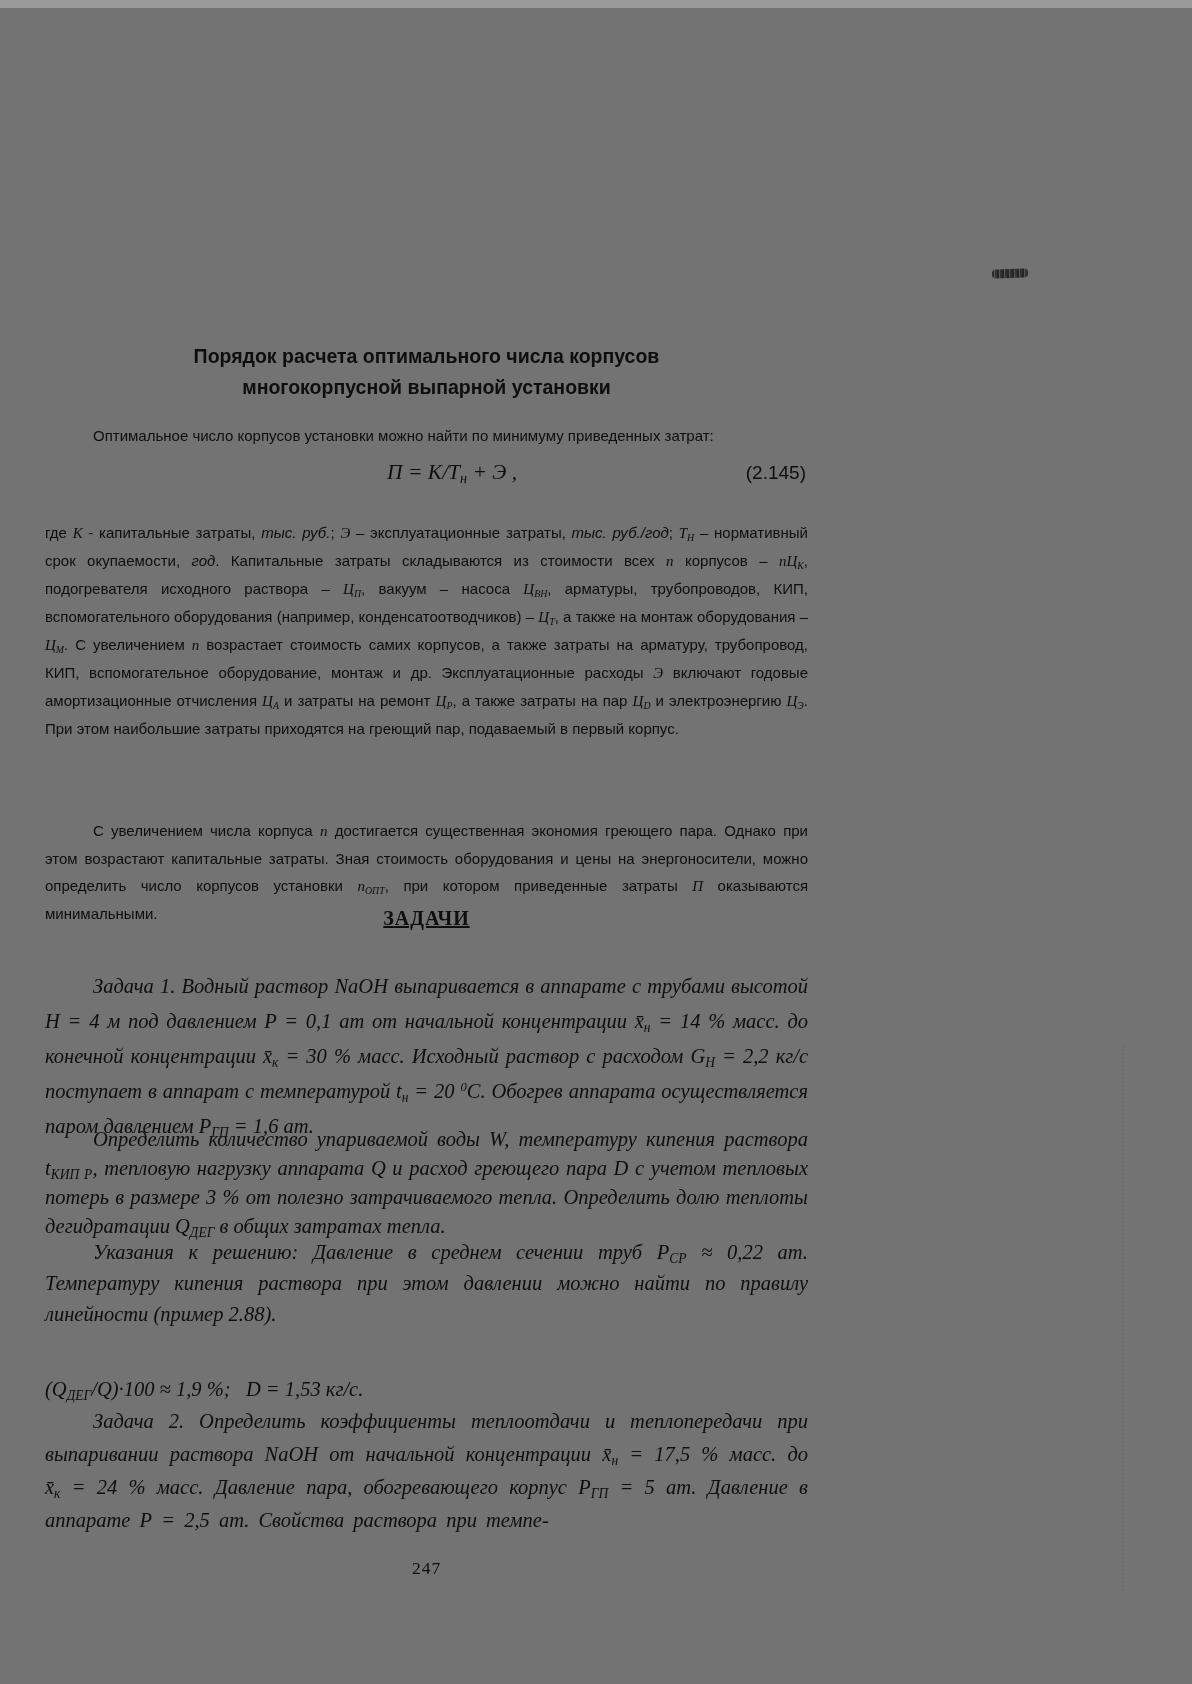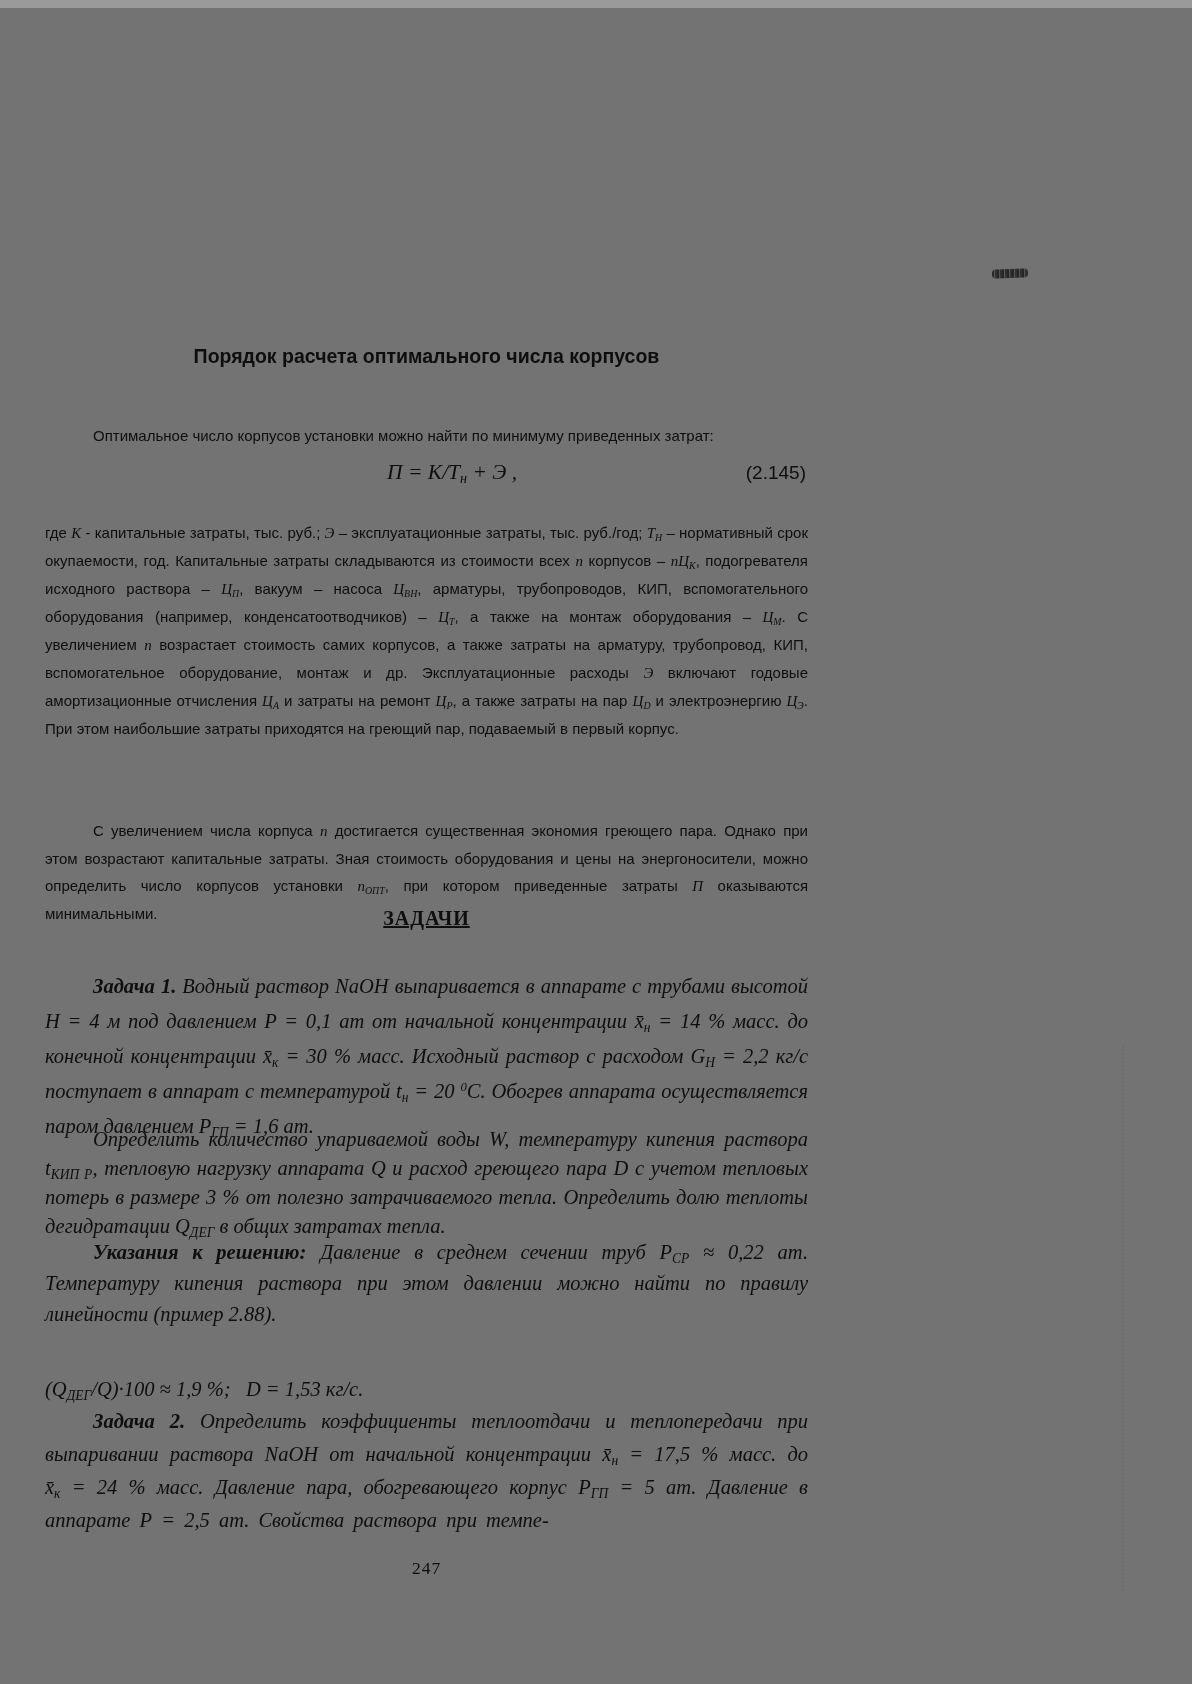--- a/index.html
+++ b/index.html
@@ -38,22 +38,22 @@
   .t1-cond{top:940px;line-height:35px;}
   .t1-find{top:1096px;line-height:29px;}
   .t1-hints{top:1208px;line-height:31px;}
   .t1-ans1{top:1310px;line-height:31px;text-indent:48px;text-align:left;}
   .t1-ans2{top:1345px;line-height:31px;}
   .t2-cond{top:1376px;line-height:33px;word-spacing:4px;}
   .page-number{
     top:1550px;text-align:center;
     font-family:"Liberation Serif",serif;font-size:17.5px;letter-spacing:1px;
   }
-  .b{font-weight:bold;}
-  .i{}
+  .b{font-weight:normal;}
+  .i{font-style:italic;}
   .var{font-family:"Liberation Serif",serif;font-style:italic;}
   sub{font-size:0.66em;vertical-align:-0.28em;line-height:0;}
   sup{font-size:0.62em;vertical-align:0.55em;line-height:0;}
   
   .smudge{
     position:absolute;left:992px;top:261px;width:36px;height:9px;
     background:repeating-linear-gradient(90deg,#1b1b1b 0 2px,#555 2px 3px,#2a2a2a 3px 5px);
     border-radius:4px;transform:rotate(-2deg);opacity:.88;filter:blur(.4px);
   }
   .streak{
@@ -61,20 +61,21 @@
     border-left:2px dotted rgba(40,40,40,0.08);
   }
 </style>
 </head>
 <body>
 
 <div class="page">
 
   <div class="block title">
     <span>Порядок расчета оптимального числа корпусов</span><br>
+    <span>многокорпусной выпарной установки</span>
   </div>
 
   <p class="block sans indent intro"><span>Оптимальное число корпусов установки можно найти по минимуму приведенных затрат:</span></p>
 
   <div class="block equation-row">
     <span class="eq"><span class="var">П = K/T</span><sub class="var">н</sub><span class="var"> + Э ,</span></span>
     <span class="eqnum">(2.145)</span>
   </div>
 
   <p class="block sans where"><span>где </span><span class="var">K</span><span> - капитальные затраты, </span><span class="i">тыс. руб.</span><span>; </span><span class="var">Э</span><span> – эксплуатационные затраты, </span><span class="i">тыс. руб./год</span><span>; </span><span class="var">Т</span><sub class="var">Н</sub><span> – нормативный срок окупаемости, </span><span class="i">год</span><span>. Капитальные затраты складываются из стоимости всех </span><span class="var">n</span><span> корпусов – </span><span class="var">nЦ</span><sub class="var">К</sub><span>, подогревателя исходного раствора – </span><span class="var">Ц</span><sub class="var">П</sub><span>, вакуум – насоса </span><span class="var">Ц</span><sub class="var">ВН</sub><span>, арматуры, трубопроводов, КИП, вспомогательного оборудования (например, конденсатоотводчиков) – </span><span class="var">Ц</span><sub class="var">Т</sub><span>, а также на монтаж оборудования – </span><span class="var">Ц</span><sub class="var">М</sub><span>. С увеличением </span><span class="var">n</span><span> возрастает стоимость самих корпусов, а также затраты на арматуру, трубопровод, КИП, вспомогательное оборудование, монтаж и др. Эксплуатационные расходы </span><span class="var">Э</span><span> включают годовые амортизационные отчисления </span><span class="var">Ц</span><sub class="var">А</sub><span> и затраты на ремонт </span><span class="var">Ц</span><sub class="var">Р</sub><span>, а также затраты на пар </span><span class="var">Ц</span><sub class="var">D</sub><span> и электроэнергию </span><span class="var">Ц</span><sub class="var">Э</sub><span>. При этом наибольшие затраты приходятся на греющий пар, подаваемый в первый корпус.</span></p>

